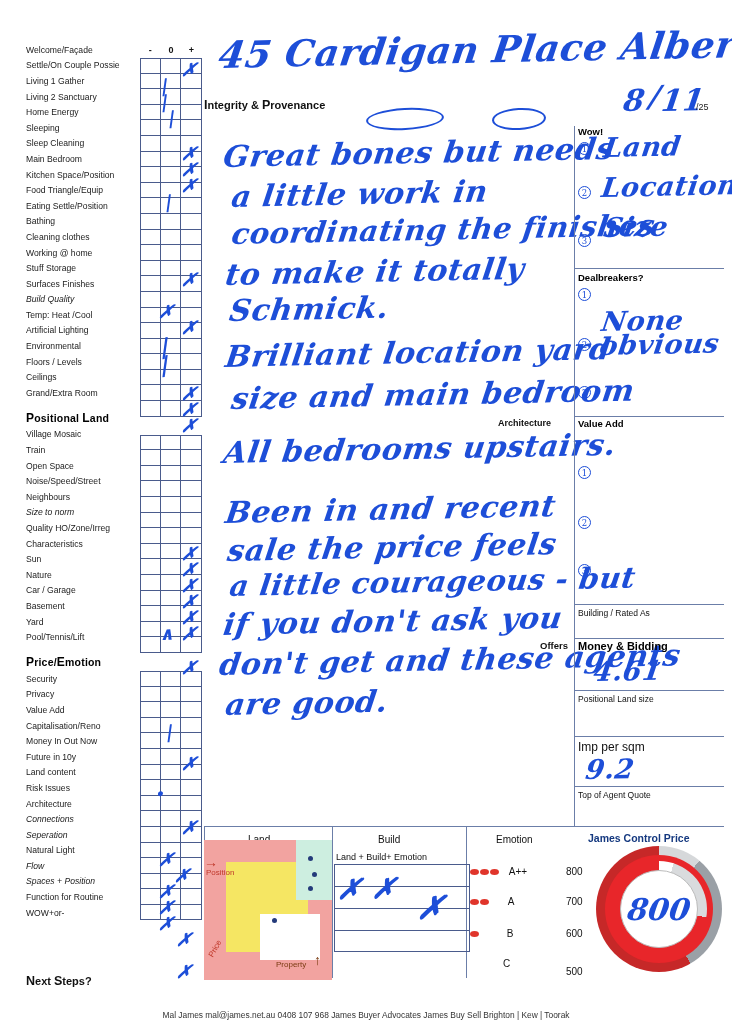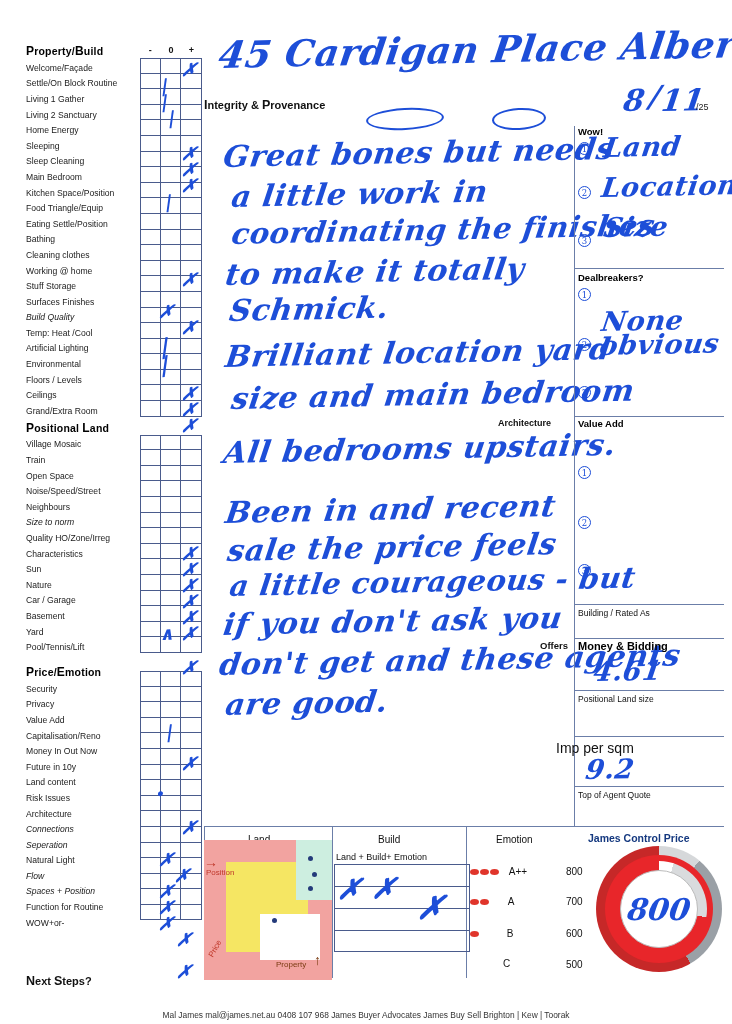--- a/index.html
+++ b/index.html
@@ -114,28 +114,25 @@
   .nextsteps { position: absolute; left: 26px; top: 974px; font-size: 11px; font-weight: bold; }
   .nextsteps .b { font-size: 12.5px; }
 </style>
 </head>
 <body>
 
 <div class="page">
 
   <div class="left-col">
 
-    <div class="sec-title">
-      <span class="big">P</span><span>roperty/</span><span class="big">B</span><span>uild</span>
-    </div>
     <div class="row">
         <span class="lbl">Welcome/Façade</span>
       </div>
     <div class="row">
-        <span class="lbl">Settle/On Block Routine</span>
+        <span class="lbl">Settle/On Couple Possie</span>
       </div>
     <div class="row">
         <span class="lbl">Living 1 Gather</span>
       </div>
     <div class="row">
         <span class="lbl">Living 2 Sanctuary</span>
       </div>
     <div class="row">
         <span class="lbl">Home Energy</span>
       </div>
@@ -187,21 +184,21 @@
     <div class="row">
         <span class="lbl">Floors / Levels</span>
       </div>
     <div class="row">
         <span class="lbl">Ceilings</span>
       </div>
     <div class="row">
         <span class="lbl">Grand/Extra Room</span>
       </div>
 
-    <div class="sec-title" style="margin-top:0">
+    <div class="sec-title" style="margin-top:8px">
       <span class="big">P</span><span>ositional </span><span class="big">L</span><span>and</span>
     </div>
     <div class="row">
         <span class="lbl">Village Mosaic</span>
       </div>
     <div class="row">
         <span class="lbl">Train</span>
       </div>
     <div class="row">
         <span class="lbl">Open Space</span>
@@ -671,21 +668,21 @@
   <div style="position:absolute;left:578px;top:608px;font-size:8.5px">Building / Rated As</div>
 
   <div class="rline" style="left:574px;top:638px;width:150px"></div>
   <div style="position:absolute;left:540px;top:640px;font-size:9.5px;font-weight:bold">Offers</div>
   <div class="rlabel" style="left:578px;top:640px;font-size:11px">Money &amp; Bidding</div>
   <div class="hand" style="left:596px;top:656px;font-size:27px">4.61</div>
   <div class="rline" style="left:574px;top:690px;width:150px"></div>
   <div style="position:absolute;left:578px;top:694px;font-size:8.5px">Positional Land size</div>
 
   <div class="rline" style="left:574px;top:736px;width:150px"></div>
-  <div style="position:absolute;left:556px;top:740px;font-size:14px">Imp per sqm</div>
+  <div style="position:absolute;left:578px;top:740px;font-size:12px">Imp per sqm</div>
   <div class="hand" style="left:588px;top:754px;font-size:27px">9.2</div>
   <div class="rline" style="left:574px;top:786px;width:150px"></div>
   <div style="position:absolute;left:578px;top:790px;font-size:8.5px">Top of Agent Quote</div>
 
   <div class="rline" style="left:204px;top:826px;width:520px"></div>
   <div class="rvline" style="left:204px;top:826px;height:152px"></div>
   <div class="rvline" style="left:332px;top:826px;height:152px"></div>
   <div class="rvline" style="left:466px;top:826px;height:152px"></div>
 
   <div style="position:absolute;left:248px;top:834px;font-size:10px">Land</div>
@@ -728,21 +725,21 @@
     <span style="margin-left:15px">A</span>
     <span style="position:absolute;left:96px;top:0">700</span>
   </div>
   <div class="emorow" style="left:470px;top:928px">
     <span class="blob"></span>
     <span style="margin-left:24px">B</span>
     <span style="position:absolute;left:96px;top:0">600</span>
   </div>
   <div class="emorow" style="left:470px;top:958px">
     <span style="margin-left:33px">C</span>
-    <span style="position:absolute;left:96px;top:1px">500</span>
+    <span style="position:absolute;left:96px;top:8px">500</span>
   </div>
 
   <div class="gauge">
     <div class="ring"></div>
     <div class="ring2"></div>
     <div class="ring3"></div>
     <div class="inner"></div>
     <div class="val">800</div>
   </div>
 

